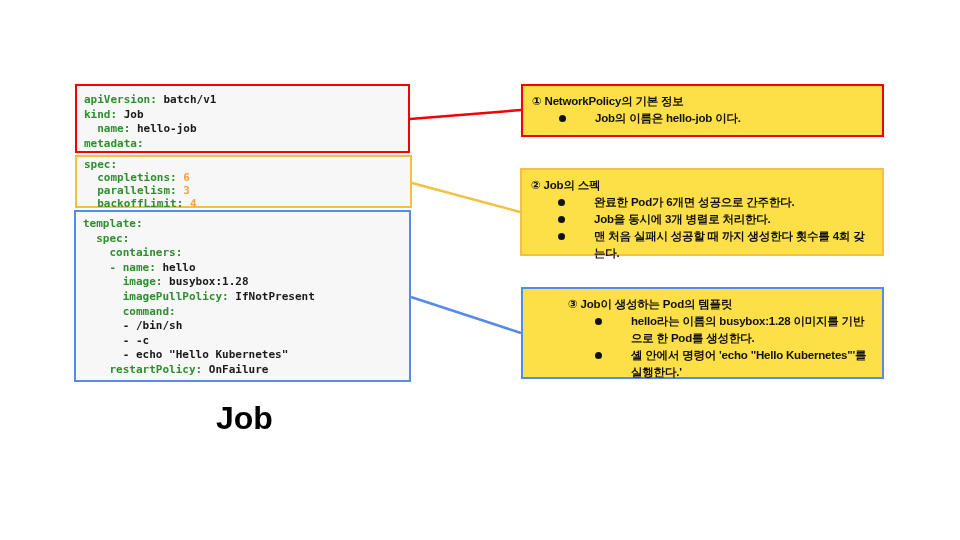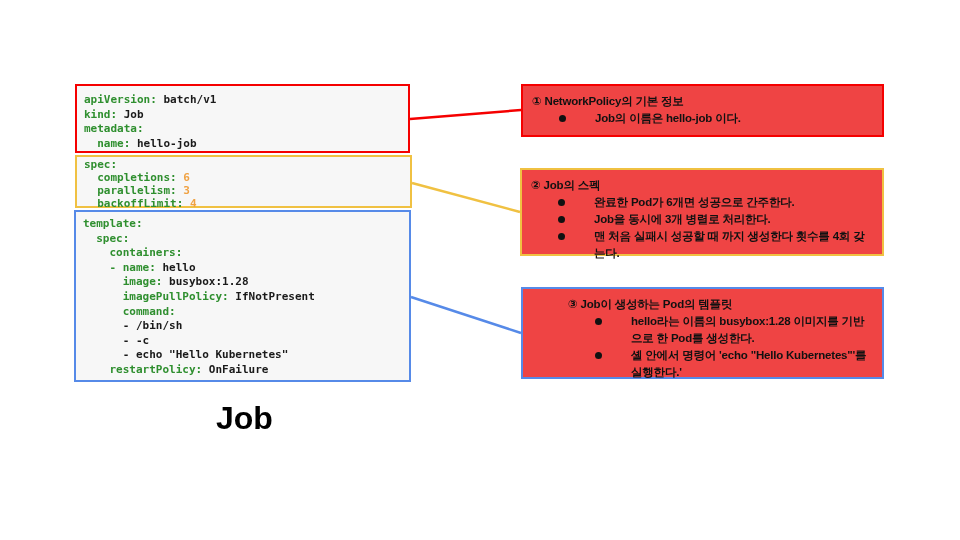--- a/index.html
+++ b/index.html
@@ -14,21 +14,21 @@
         font-family:"DejaVu Sans Mono","Liberation Mono",monospace;font-weight:bold;font-size:11px;
         white-space:pre;color:#1a1a1a;}
   #code0{left:75px;top:84px;width:335px;height:69px;border-color:var(--red);line-height:14.5px;padding:7px 6px 12px 7px;}
   #code1{left:75px;top:155px;width:337px;height:53px;border-color:var(--yellow);line-height:13px;padding:1px 6px 0 7px;}
   #code2{left:74px;top:210px;width:337px;height:172px;border-color:var(--blue);line-height:14.6px;padding:5px 22px 0 7px;}
   .seg-k{color:var(--key_green);}
   .seg-v{color:#1a1a1a;}
   .seg-n{color:var(--num_orange);}
 
   
-  .note{position:absolute;background:#ef4444;border:2.5px solid #000;box-sizing:border-box;color:#111;}
+  .note{position:absolute;background:#fde047;border:2.5px solid #000;box-sizing:border-box;color:#111;}
   #note0{left:521px;top:84px;width:363px;height:53px;border-color:var(--red);}
   #note1{left:520px;top:168px;width:364px;height:88px;border-color:var(--yellow);}
   #note2{left:521px;top:287px;width:363px;height:92px;border-color:var(--blue);padding-left:36px;}
   .heading{padding:8px 10px 1px 9px;font-weight:bold;font-size:11.5px;letter-spacing:-0.2px;}
   .bullet{display:flex;align-items:flex-start;padding-left:34px;padding-right:8px;line-height:17px;}
   .dot{flex:0 0 30px;position:relative;height:17px;}
   .dot::after{content:"";position:absolute;left:2px;top:5px;width:7px;height:7px;border-radius:50%;background:#111;}
   .btext{font-weight:bold;font-size:11.5px;letter-spacing:-0.2px;margin-left:8px;}
 
   
@@ -39,21 +39,21 @@
 <body>
 
 <div class="stage">
 
   <svg class="wires" viewBox="0 0 960 540">
     <line x1="410" y1="119" x2="521" y2="110" stroke="var(--red)" stroke-width="2.5"></line>
     <line x1="412" y1="183" x2="520" y2="212" stroke="var(--yellow)" stroke-width="2.5"></line>
     <line x1="411" y1="297" x2="521" y2="333" stroke="var(--blue)" stroke-width="2.5"></line>
   </svg>
 
-  <div class="code" id="code0"><div><span class="seg-k">apiVersion:</span><span class="seg-v"> batch/v1</span></div><div><span class="seg-k">kind:</span><span class="seg-v"> Job</span></div><div><span class="seg-k">metadata:</span></div><div><span class="seg-k">  name:</span><span class="seg-v"> hello-job</span></div></div>
+  <div class="code" id="code0"><div><span class="seg-k">apiVersion:</span><span class="seg-v"> batch/v1</span></div><div><span class="seg-k">kind:</span><span class="seg-v"> Job</span></div><div><span class="seg-k">  name:</span><span class="seg-v"> hello-job</span></div><div><span class="seg-k">metadata:</span></div></div>
   <div class="code" id="code1"><div><span class="seg-k">spec:</span></div><div><span class="seg-k">  completions:</span><span class="seg-n"> 6</span></div><div><span class="seg-k">  parallelism:</span><span class="seg-n"> 3</span></div><div><span class="seg-k">  backoffLimit:</span><span class="seg-n"> 4</span></div></div>
   <div class="code" id="code2"><div><span class="seg-k">template:</span></div><div><span class="seg-k">  spec:</span></div><div><span class="seg-k">    containers:</span></div><div><span class="seg-k">    - name:</span><span class="seg-v"> hello</span></div><div><span class="seg-k">      image:</span><span class="seg-v"> busybox:1.28</span></div><div><span class="seg-k">      imagePullPolicy:</span><span class="seg-v"> IfNotPresent</span></div><div><span class="seg-k">      command:</span></div><div><span class="seg-v">      - /bin/sh</span></div><div><span class="seg-v">      - -c</span></div><div><span class="seg-v">      - echo "Hello Kubernetes"</span></div><div><span class="seg-k">    restartPolicy:</span><span class="seg-v"> OnFailure</span></div></div>
 
   <div class="note" id="note0">
     <div class="heading">① NetworkPolicy의 기본 정보</div>
     <div>
         <div class="bullet">
           <span class="dot"></span>
           <span class="btext">Job의 이름은 hello-job 이다.</span>
         </div>

